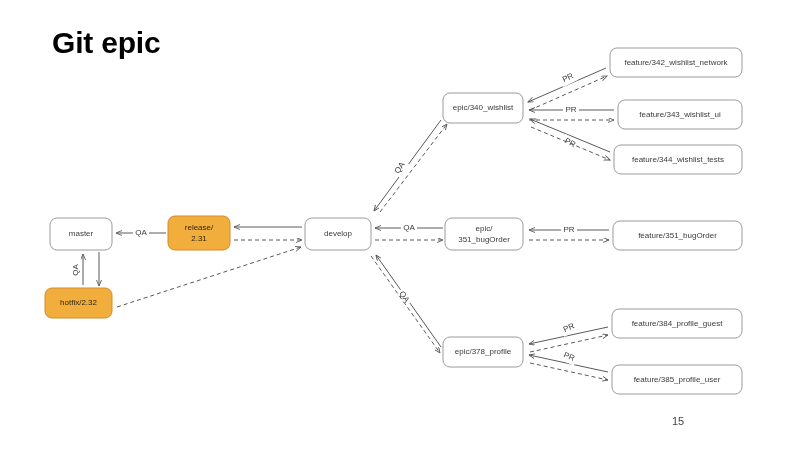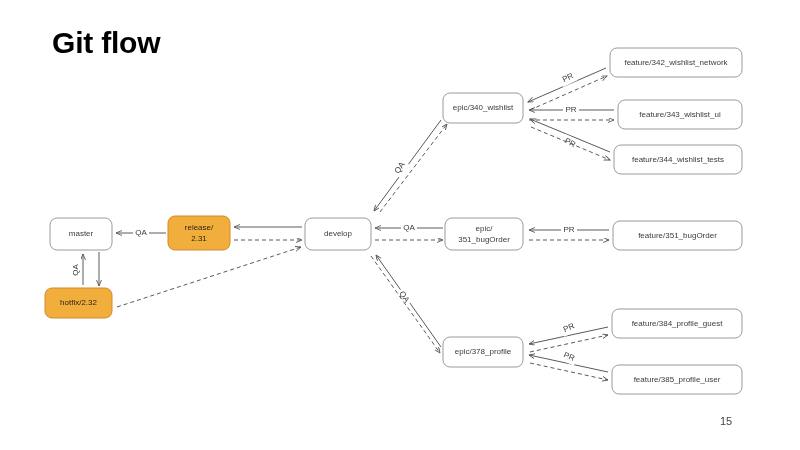--- a/index.html
+++ b/index.html
@@ -24,21 +24,21 @@
     left: 52px;
     top: 26px;
     font-size: 30px;
     font-weight: bold;
     color: #000000;
     letter-spacing: -0.2px;
     font-family: "Liberation Sans", sans-serif;
   }
   #page-number {
     position: absolute;
-    left: 720px;
+    left: 672px;
     top: 415px;
     font-size: 11px;
     color: #444444;
     font-family: "Liberation Sans", sans-serif;
   }
   #diagram {
     position: absolute;
     left: 0;
     top: 0;
     width: 800px;
@@ -80,21 +80,21 @@
     fill: #3a3a3a;
     text-anchor: middle;
     dominant-baseline: middle;
   }
 </style>
 </head>
 <body>
 
 <div id="slide">
 
-  <div id="slide-title">Git flow</div>
+  <div id="slide-title">Git epic</div>
 
   <svg id="diagram" viewBox="0 0 800 450">
     <defs>
       <marker id="arrowhead" markerWidth="7" markerHeight="7" refX="6" refY="2.5" orient="auto" markerUnits="strokeWidth">
         <path d="M0,0 L6,2.5 L0,5" fill="none" stroke="#5a5a5a" stroke-width="0.9"></path>
       </marker>
     </defs>
     <g id="edges-layer">
         <line x1="166" y1="233" x2="116" y2="233" class="edge-solid" marker-end="url(#arrowhead)"></line>
         <rect x="133" y="227" width="16" height="12" fill="#ffffff"></rect>

